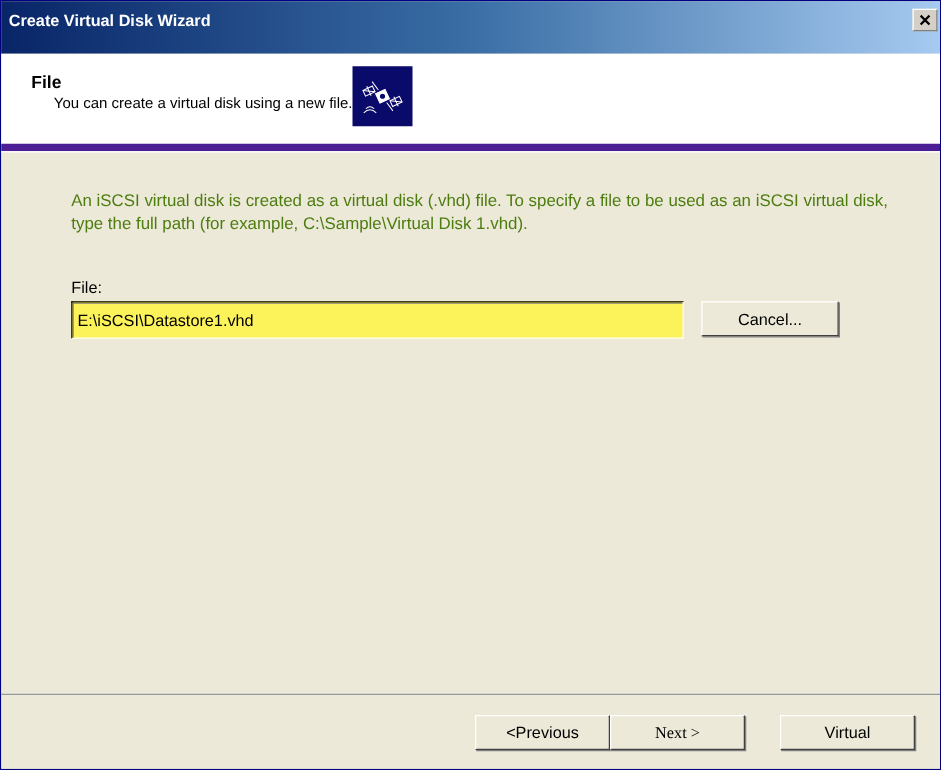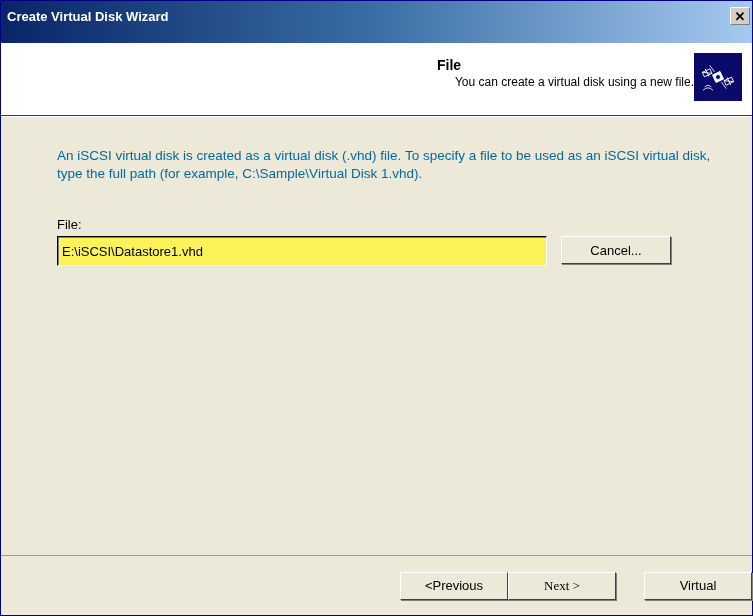--- a/index.html
+++ b/index.html
@@ -48,23 +48,23 @@
       align-items: center;
       justify-content: center;
       cursor: pointer;
       font-family: Arial, sans-serif;
       font-size: 13px;
       font-weight: bold;
       color: #000;
     }
     .header-panel {
       background: #ffffff;
-      border-bottom: 1px solid #4c1d95;
-      display: flex;
-      justify-content: flex-end;
+      border-bottom: 6px solid #4c1d95;
+      display: flex;
+      justify-content: flex-start;
       align-items: flex-start;
       padding: 10px 10px 14px 10px;
     }
     .header-text {
       padding-top: 4px;
     }
     .header-title {
       font-size: 14px;
       font-weight: bold;
       color: #000;
@@ -92,21 +92,21 @@
     .content-area {
       flex: 1;
       background: #ece9d8;
       padding: 30px 40px 0 56px;
       border-top: 1px solid #fff;
       display: flex;
       flex-direction: column;
     }
     .description {
       font-size: 13.5px;
-      color: #0369a1;
+      color: #4d7c0f;
       line-height: 1.35;
       margin-bottom: 34px;
     }
     .file-label {
       font-size: 13px;
       color: #000;
       margin-bottom: 4px;
     }
     .file-row {
       display: flex;
@@ -139,20 +139,21 @@
       font-size: 13px;
       cursor: pointer;
     }
     .button-bar {
       height: 60px;
       background: #ece9d8;
       border-top: 1px solid #919b9c;
       display: flex;
       align-items: center;
       justify-content: flex-end;
+      padding-right: 20px;
       gap: 0;
     }
     .wizard-btn {
       width: 108px;
       height: 28px;
       background: #ece9d8;
       border: 1px solid #404040;
       border-top-color: #fff;
       border-left-color: #fff;
       box-shadow: 1px 1px 0 #808080;

